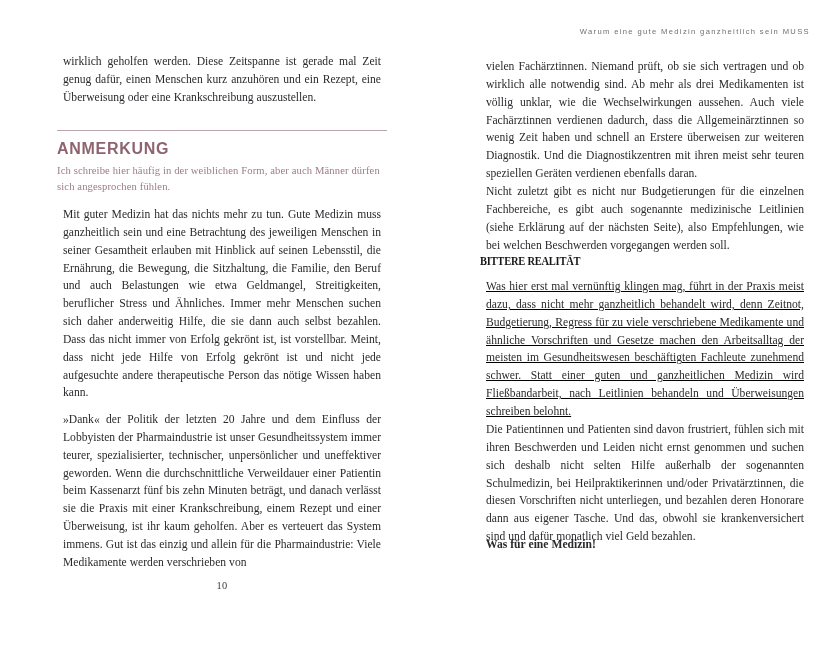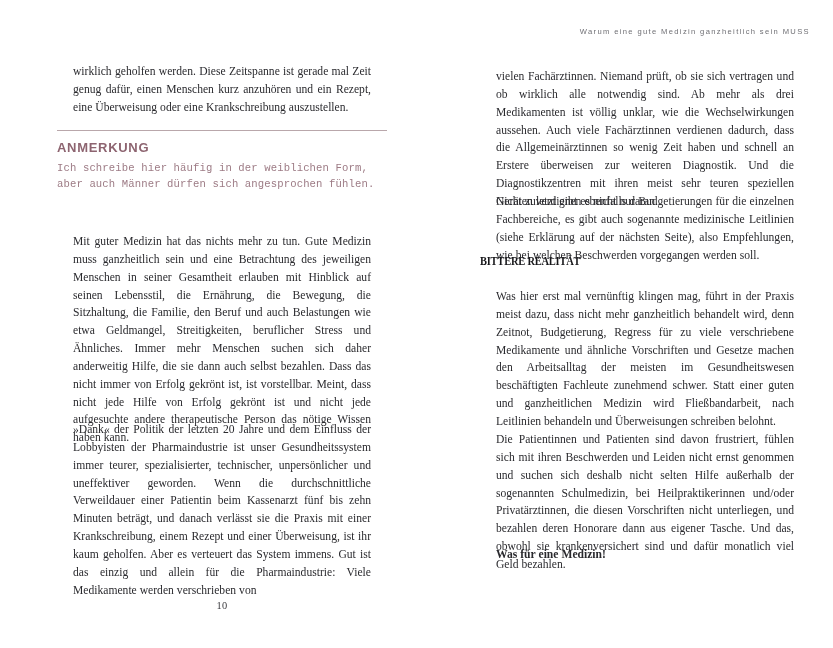--- a/index.html
+++ b/index.html
@@ -44,21 +44,21 @@
     font-size: 7.6px;
     letter-spacing: 1.35px;
     color: #6f6f74;
     white-space: nowrap;
     text-align: right;
     width: 330px;
   }
 
   
   p.body {
-    margin: 16px;
+    margin: 6px;
     font-size: 11.6px;
     line-height: 17.85px;
     color: #2a2a2e;
     text-align: justify;
     text-justify: inter-word;
     -webkit-hyphens: auto;
     hyphens: auto;
     word-spacing: 0.1px;
   }
 
@@ -86,27 +86,27 @@
   .callout .rule {
     width: 100%;
     height: 1px;
     background: #b9a7ab;
     margin: 0 0 9px 0;
   }
   .callout h3 {
     margin: 0 0 5px 0;
     font-family: "Liberation Sans", "DejaVu Sans", sans-serif;
     font-weight: bold;
-    font-size: 13px;
+    font-size: 16px;
     letter-spacing: 0.7px;
     color: #8d6470;
   }
   .callout p {
     margin: 0;
-    font-family: Liberation Mono, monospace;
+    font-family: Liberation Serif, serif;
     font-size: 10.6px;
     line-height: 16.4px;
     letter-spacing: 0.12px;
     color: #9d7b85;
   }
 
   
   .folio {
     position: absolute;
     width: 330px;
@@ -127,30 +127,30 @@
       <div class="block" style="top:47px;">
         <p class="body">wirklich geholfen werden. Diese Zeitspanne ist gerade mal Zeit genug dafür, einen Menschen kurz anzuhören und ein Rezept, eine Überweisung oder eine Krankschreibung auszustellen.</p>
       </div>
 
       <div class="callout" style="top:130px;">
         <div class="rule"></div>
         <h3>ANMERKUNG</h3>
         <p>Ich schreibe hier häufig in der weiblichen Form, aber auch Männer dürfen sich angesprochen fühlen.</p>
       </div>
 
-      <div class="block" style="top:217px;">
+      <div class="block" style="top:200px;">
         <p class="body">Mit guter Medizin hat das nichts mehr zu tun. Gute Medizin muss ganzheitlich sein und eine Betrachtung des jeweiligen Menschen in seiner Gesamtheit erlauben mit Hinblick auf seinen Lebensstil, die Ernährung, die Bewegung, die Sitzhaltung, die Familie, den Beruf und auch Belastungen wie etwa Geldmangel, Streitigkeiten, beruflicher Stress und Ähnliches. Immer mehr Menschen suchen sich daher anderweitig Hilfe, die sie dann auch selbst bezahlen. Dass das nicht immer von Erfolg gekrönt ist, ist vorstellbar. Meint, dass nicht jede Hilfe von Erfolg gekrönt ist und nicht jede aufgesuchte andere therapeutische Person das nötige Wissen haben kann.</p>
       </div>
 
 
       <div class="block" style="top:405px;">
         <p class="body">»Dank« der Politik der letzten 20 Jahre und dem Einfluss der Lobbyisten der Pharmaindustrie ist unser Gesundheitssystem immer teurer, spezialisierter, technischer, unpersönlicher und uneffektiver geworden. Wenn die durchschnittliche Verweildauer einer Patientin beim Kassenarzt fünf bis zehn Minuten beträgt, und danach verlässt sie die Praxis mit einer Krankschreibung, einem Rezept und einer Überweisung, ist ihr kaum geholfen. Aber es verteuert das System immens. Gut ist das einzig und allein für die Pharmaindustrie: Viele Medikamente werden verschrieben von</p>
       </div>
 
-      <div class="folio" style="top:600px;">10</div>
+      <div class="folio" style="top:580px;">10</div>
 
     </div>
   </div>
 
   <div class="page right">
     <div class="text-col">
 
       <div class="running-header">Warum eine gute Medizin ganzheitlich sein MUSS</div>
 
       <div class="block" style="top:52px;font-family:Liberation Serif, serif;">
@@ -158,21 +158,21 @@
       </div>
 
       <div class="block" style="top:254px;">
         <h2 class="section-head">BITTERE REALITÄT</h2>
       </div>
 
       <div class="block" style="top:177px;">
         <p class="body">Nicht zuletzt gibt es nicht nur Budgetierungen für die einzelnen Fachbereiche, es gibt auch sogenannte medizinische Leitlinien (siehe Erklärung auf der nächsten Seite), also Empfehlungen, wie bei welchen Beschwerden vorgegangen werden soll.</p>
       </div>
 
-      <div class="block" style="top:272px;">
+      <div class="block" style="top:272px;text-decoration:underline;">
         <p class="body">Was hier erst mal vernünftig klingen mag, führt in der Praxis meist dazu, dass nicht mehr ganzheitlich behandelt wird, denn Zeitnot, Budgetierung, Regress für zu viele verschriebene Medikamente und ähnliche Vorschriften und Gesetze machen den Arbeitsalltag der meisten im Gesundheitswesen beschäftigten Fachleute zunehmend schwer. Statt einer guten und ganzheitlichen Medizin wird Fließbandarbeit, nach Leitlinien behandeln und Überweisungen schreiben belohnt.</p>
       </div>
 
       <div class="block" style="top:415px;">
         <p class="body">Die Patientinnen und Patienten sind davon frustriert, fühlen sich mit ihren Beschwerden und Leiden nicht ernst genommen und suchen sich deshalb nicht selten Hilfe außerhalb der sogenannten Schulmedizin, bei Heilpraktikerinnen und/oder Privatärztinnen, die diesen Vorschriften nicht unterliegen, und bezahlen deren Honorare dann aus eigener Tasche. Und das, obwohl sie krankenversichert sind und dafür monatlich viel Geld bezahlen.</p>
       </div>
 
       <div class="block" style="top:530px;font-weight:bold;">
         <p class="body" style="text-align:left;">Was für eine Medizin!</p>
       </div>

